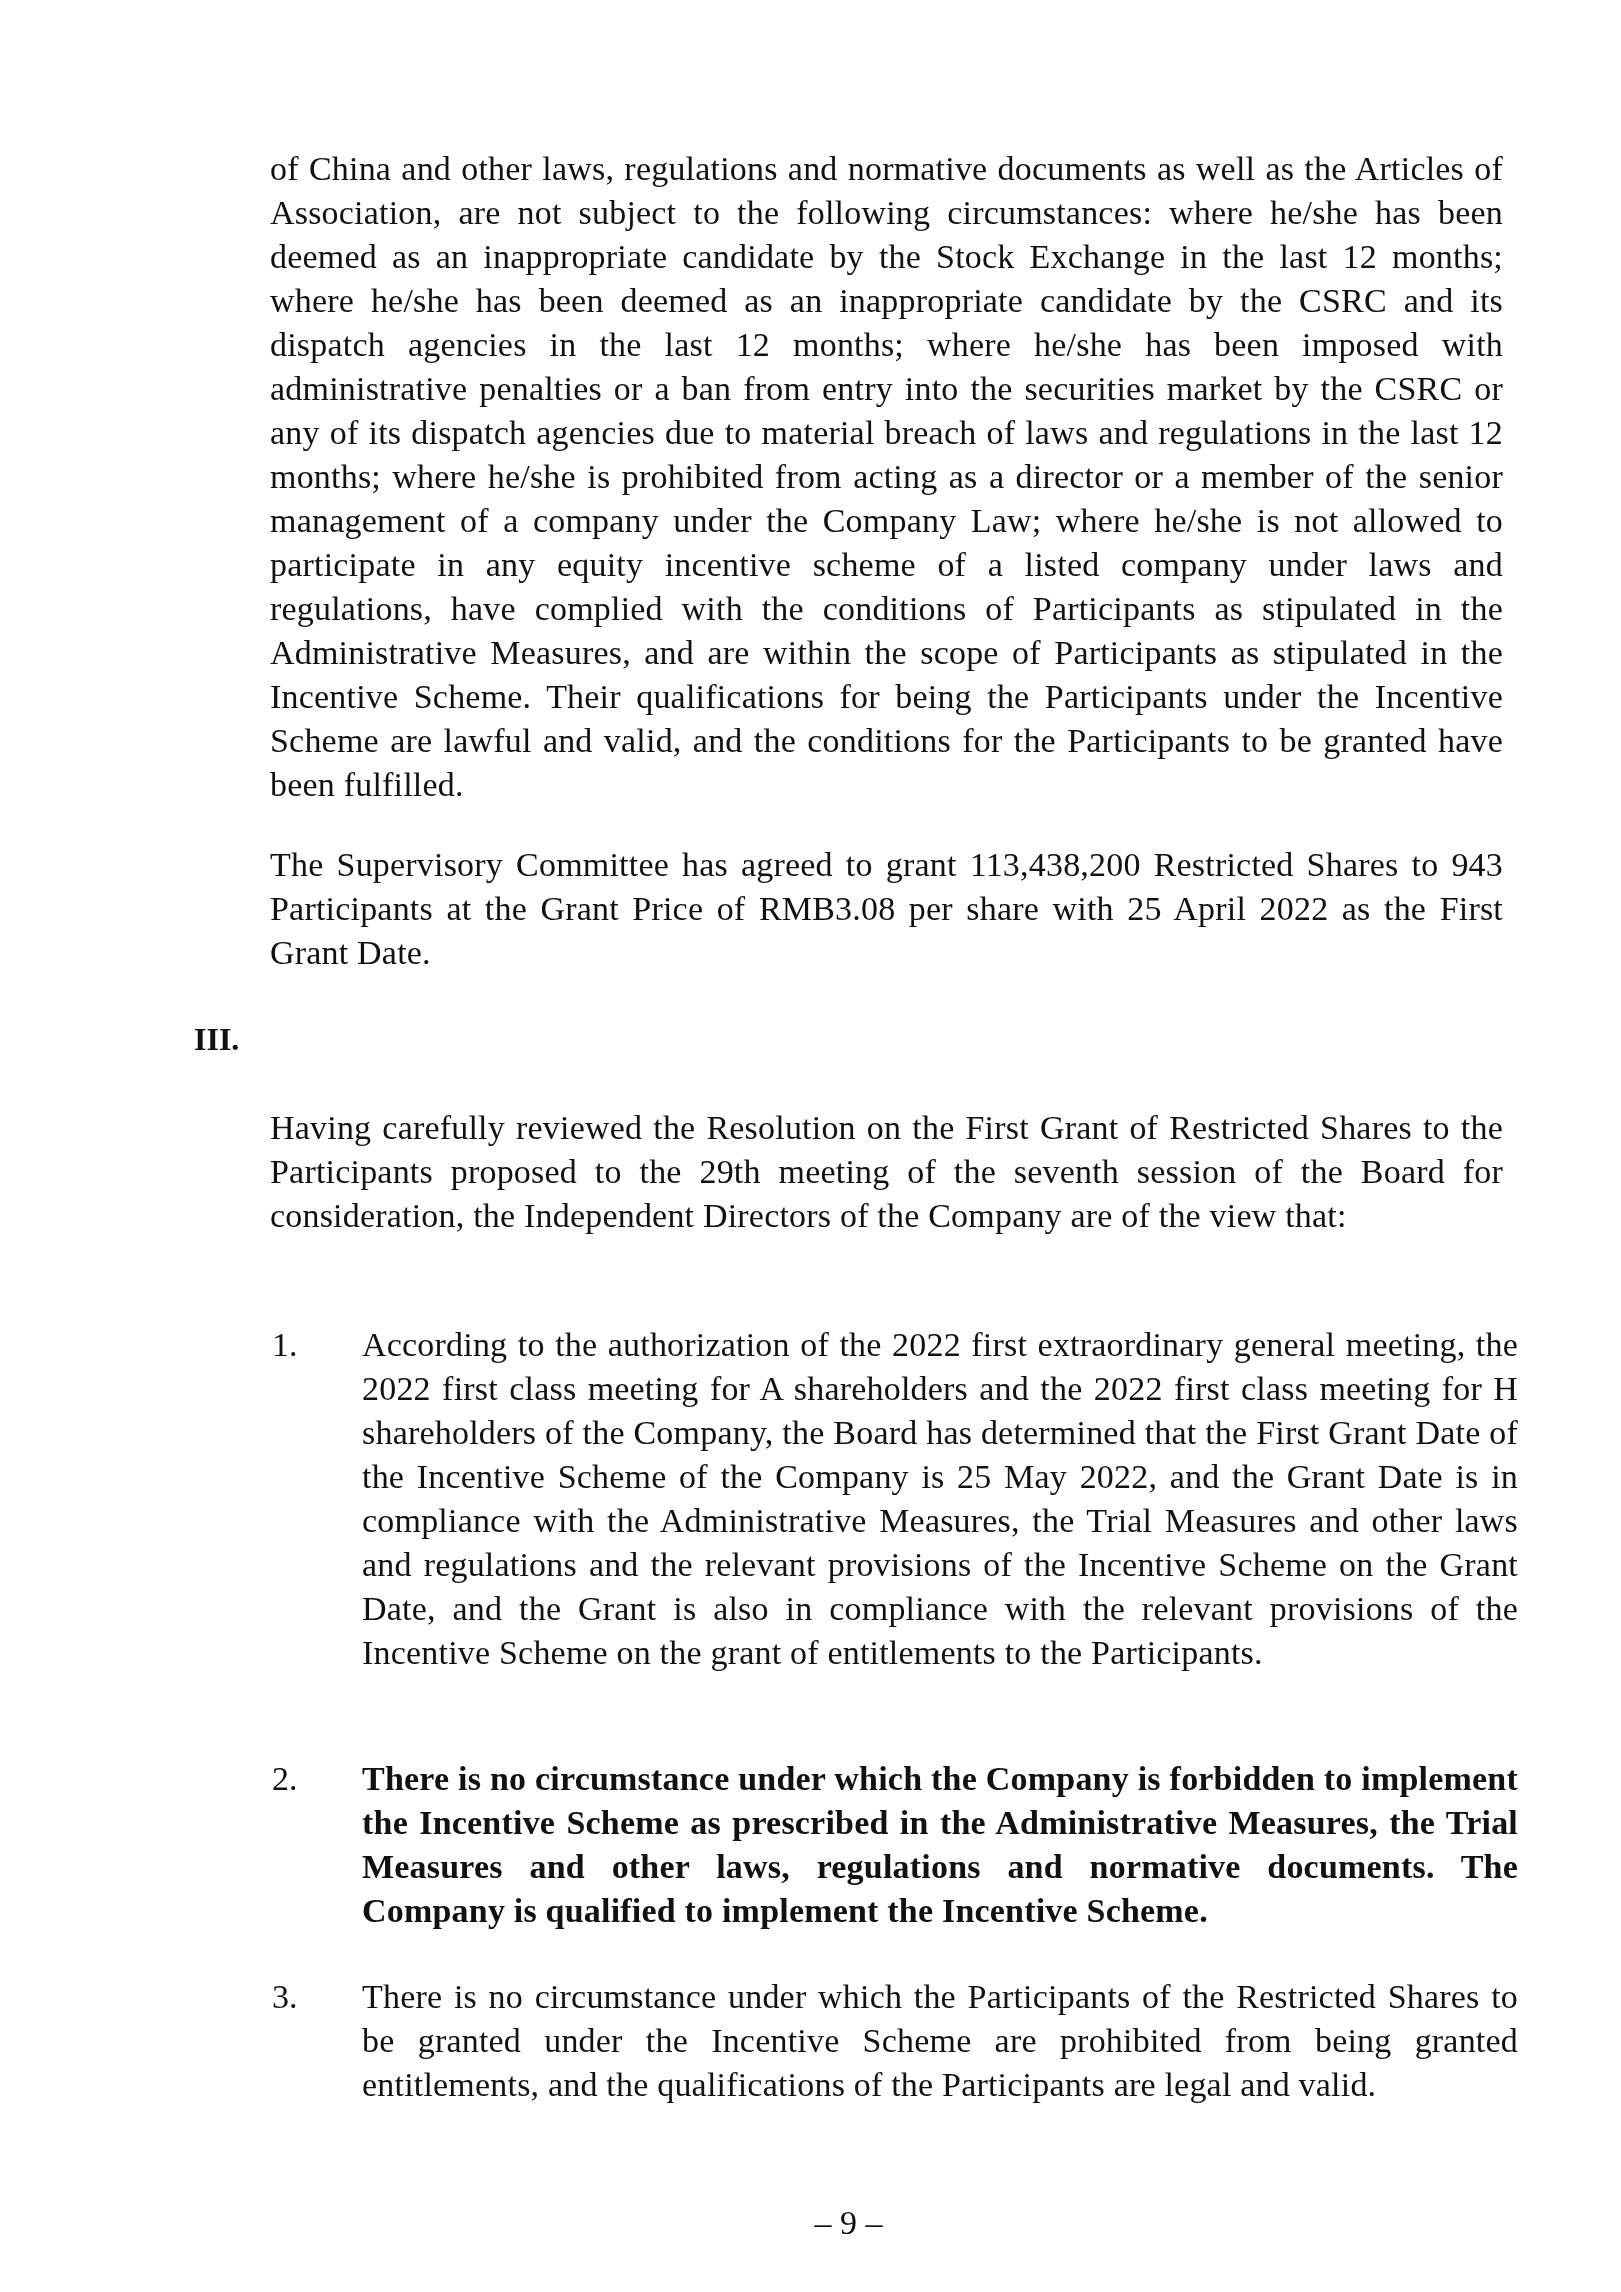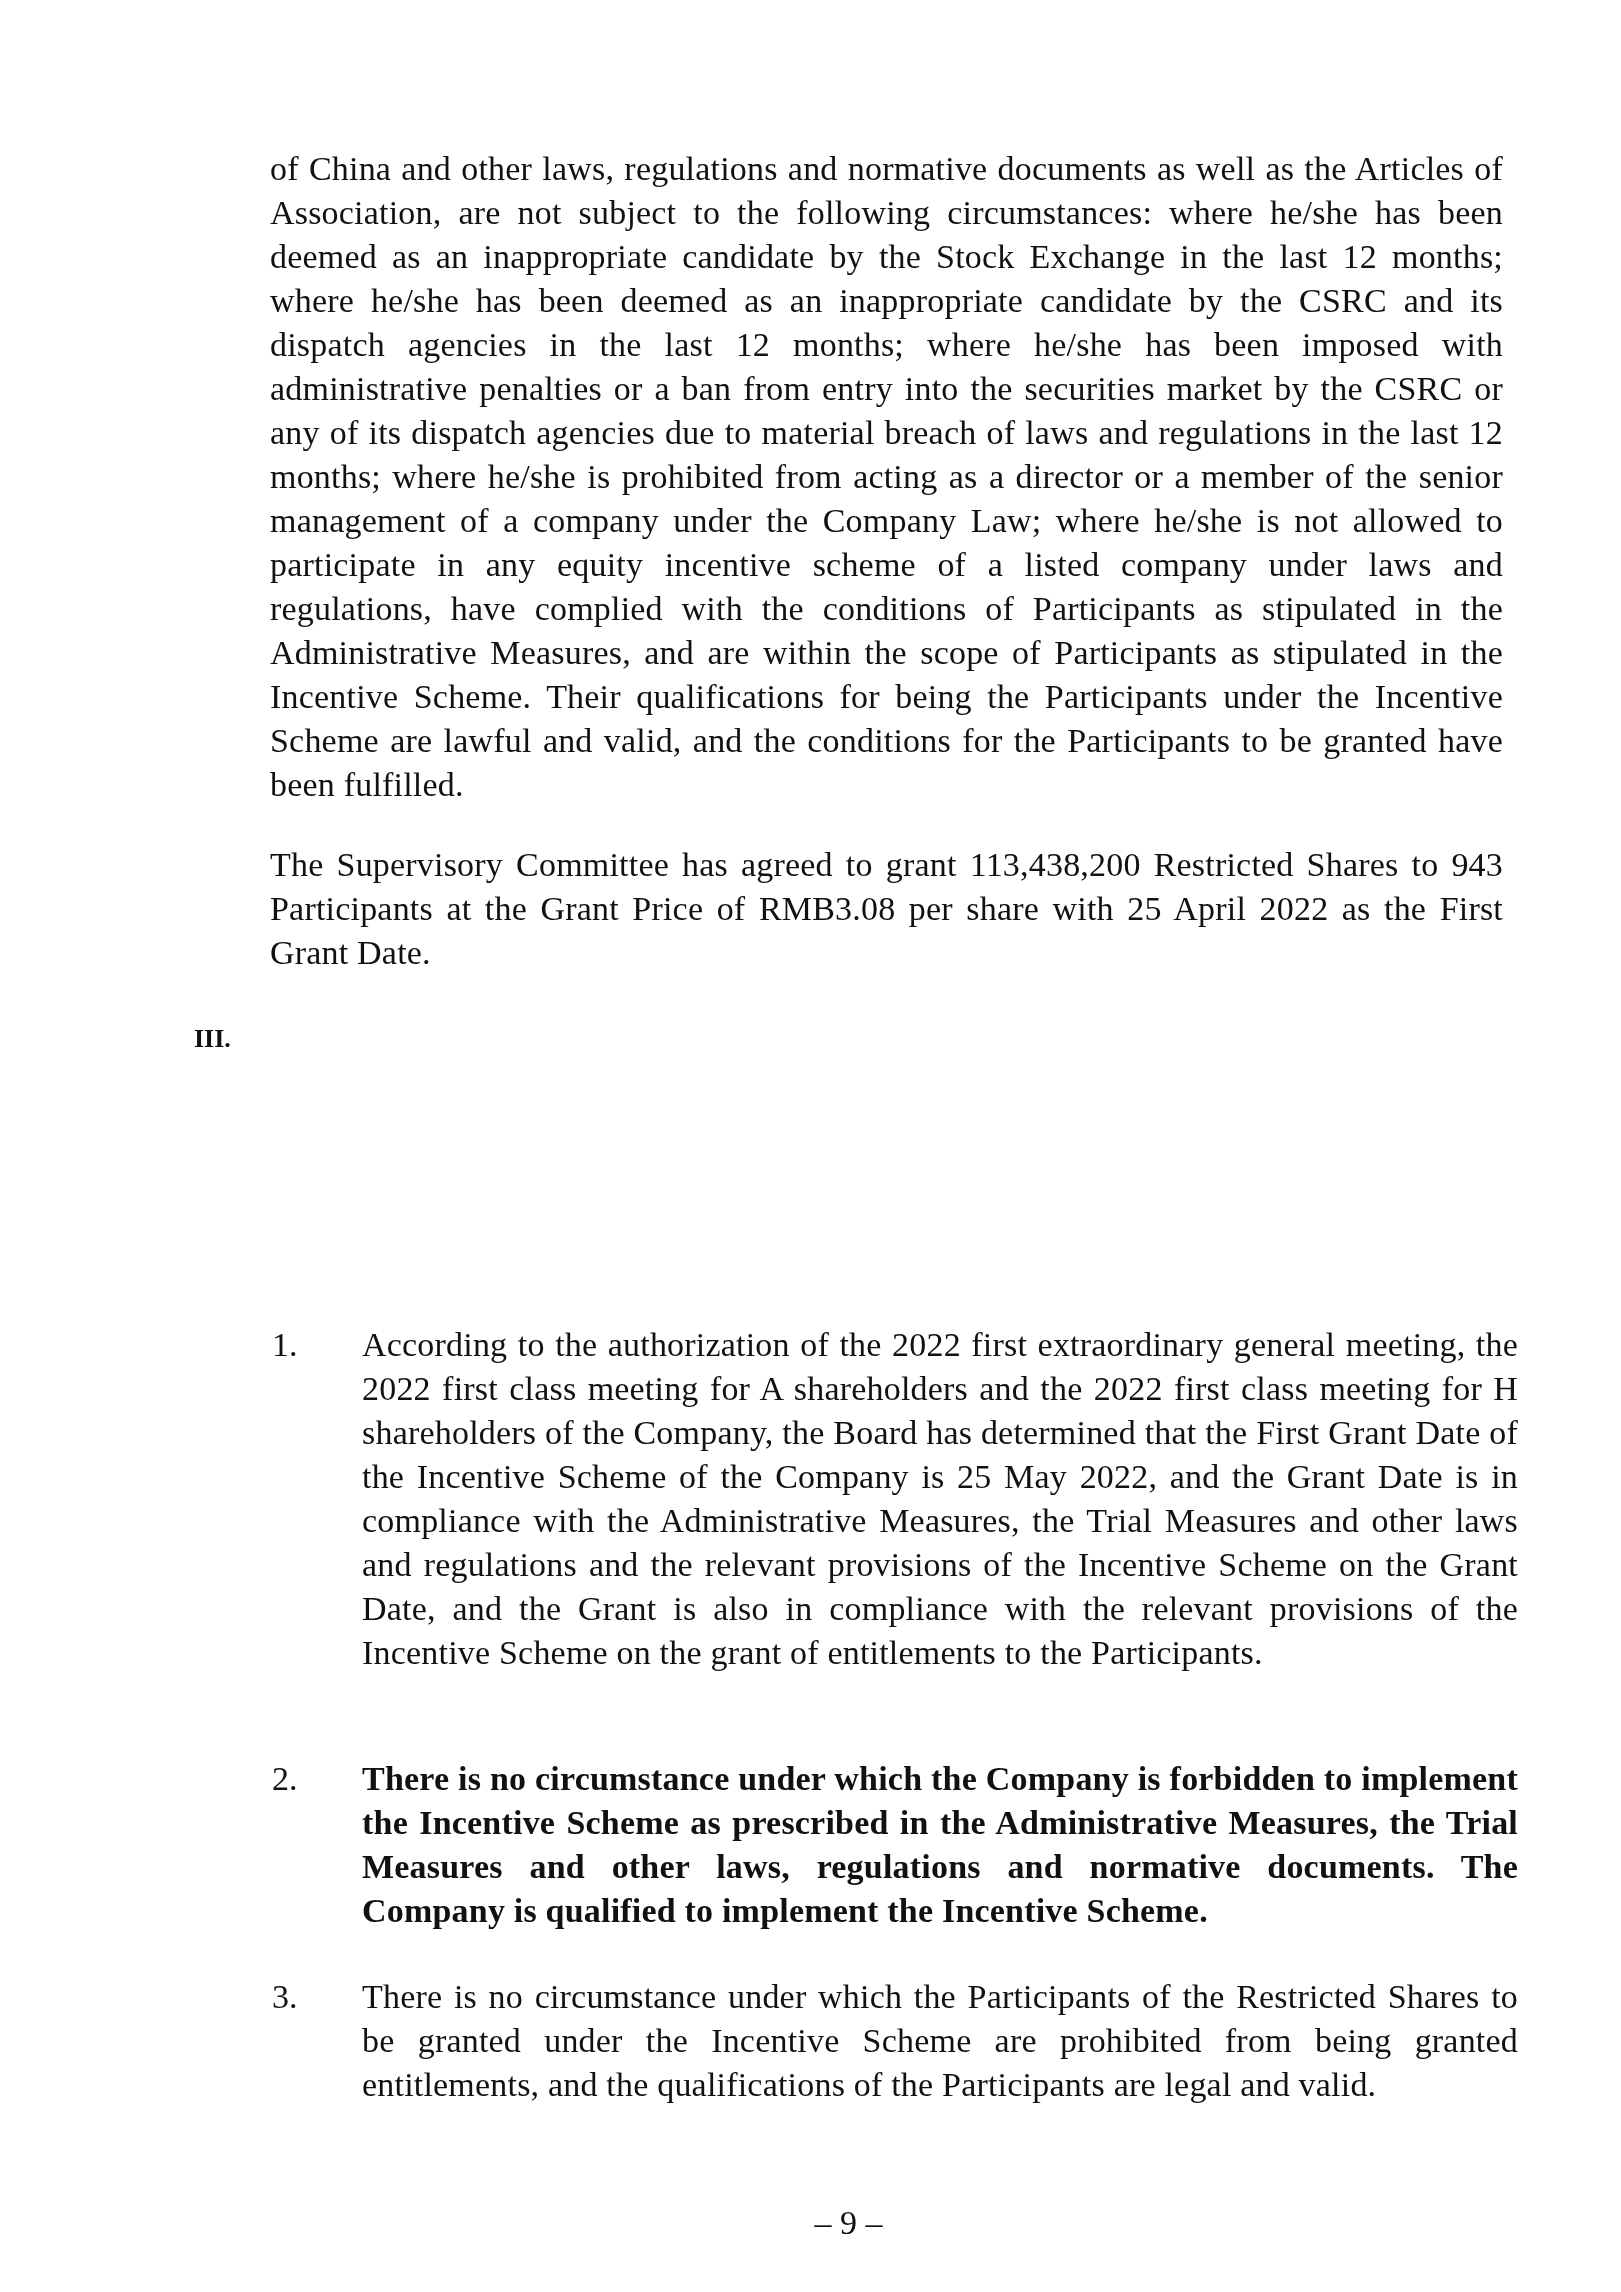--- a/index.html
+++ b/index.html
@@ -1,37 +1,38 @@
 <!DOCTYPE html>
 <html><head>
 <meta charset="utf-8">
 <style>
   html, body { margin: 0; padding: 0; background: #ffffff; }
   body { width: 1621px; height: 2293px; position: relative; overflow: hidden; }
   .page { position: absolute; left: 0; top: 0; width: 1621px; height: 1917px; background: #fff; color: #111; font-family: "Liberation Serif", "DejaVu Serif", serif; margin-left: 38px; }
   .block { position: absolute; font-size: 34px; line-height: 44px; text-align: justify; text-align-last: left; letter-spacing: 0.2px; }
   .body-col { left: 232px; width: 1233px; }
-  .heading { position: absolute; font-size: 26px; line-height: 44px; font-weight: bold; }
+  .heading { position: absolute; font-size: 32px; line-height: 44px; font-weight: bold; }
   .heading-num { left: 156px; }
   .heading-text { left: 232px; }
   .item-num { position: absolute; left: 234px; font-size: 34px; line-height: 44px; }
   .item-text { left: 324px; width: 1156px; }
   .page-num { position: absolute; left: 0; width: 1621px; text-align: center; font-size: 34px; line-height: 44px; }
 </style>
 </head>
 <body>
 
 <div class="page">
 
   <p class="block body-col" style="top:147px;margin:0;">of China and other laws, regulations and normative documents as well as the Articles of Association, are not subject to the following circumstances: where he/she has been deemed as an inappropriate candidate by the Stock Exchange in the last 12 months; where he/she has been deemed as an inappropriate candidate by the CSRC and its dispatch agencies in the last 12 months; where he/she has been imposed with administrative penalties or a ban from entry into the securities market by the CSRC or any of its dispatch agencies due to material breach of laws and regulations in the last 12 months; where he/she is prohibited from acting as a director or a member of the senior management of a company under the Company Law; where he/she is not allowed to participate in any equity incentive scheme of a listed company under laws and regulations, have complied with the conditions of Participants as stipulated in the Administrative Measures, and are within the scope of Participants as stipulated in the Incentive Scheme. Their qualifications for being the Participants under the Incentive Scheme are lawful and valid, and the conditions for the Participants to be granted have been fulfilled.</p>
 
   <p class="block body-col" style="top:843px;margin:0;">The Supervisory Committee has agreed to grant 113,438,200 Restricted Shares to 943 Participants at the Grant Price of RMB3.08 per share with 25 April 2022 as the First Grant Date.</p>
 
   <div class="heading heading-num" style="top:1017px;">III.</div>
 
+  <p class="block body-col" style="top:1106px;margin:0;">Having carefully reviewed the Resolution on the First Grant of Restricted Shares to the Participants proposed to the 29th meeting of the seventh session of the Board for consideration, the Independent Directors of the Company are of the view that:</p>
 
   <div>
     <div>
       <span class="item-num" style="top:1323px;">1.</span>
       <p class="block item-text" style="top:1323px;margin:0;">According to the authorization of the 2022 first extraordinary general meeting, the 2022 first class meeting for A shareholders and the 2022 first class meeting for H shareholders of the Company, the Board has determined that the First Grant Date of the Incentive Scheme of the Company is 25 May 2022, and the Grant Date is in compliance with the Administrative Measures, the Trial Measures and other laws and regulations and the relevant provisions of the Incentive Scheme on the Grant Date, and the Grant is also in compliance with the relevant provisions of the Incentive Scheme on the grant of entitlements to the Participants.</p>
     </div>
     <div>
       <span class="item-num" style="top:1757px;">2.</span>
       <p class="block item-text" style="top:1757px;margin:0;font-weight:bold;">There is no circumstance under which the Company is forbidden to implement the Incentive Scheme as prescribed in the Administrative Measures, the Trial Measures and other laws, regulations and normative documents. The Company is qualified to implement the Incentive Scheme.</p>
     </div>

